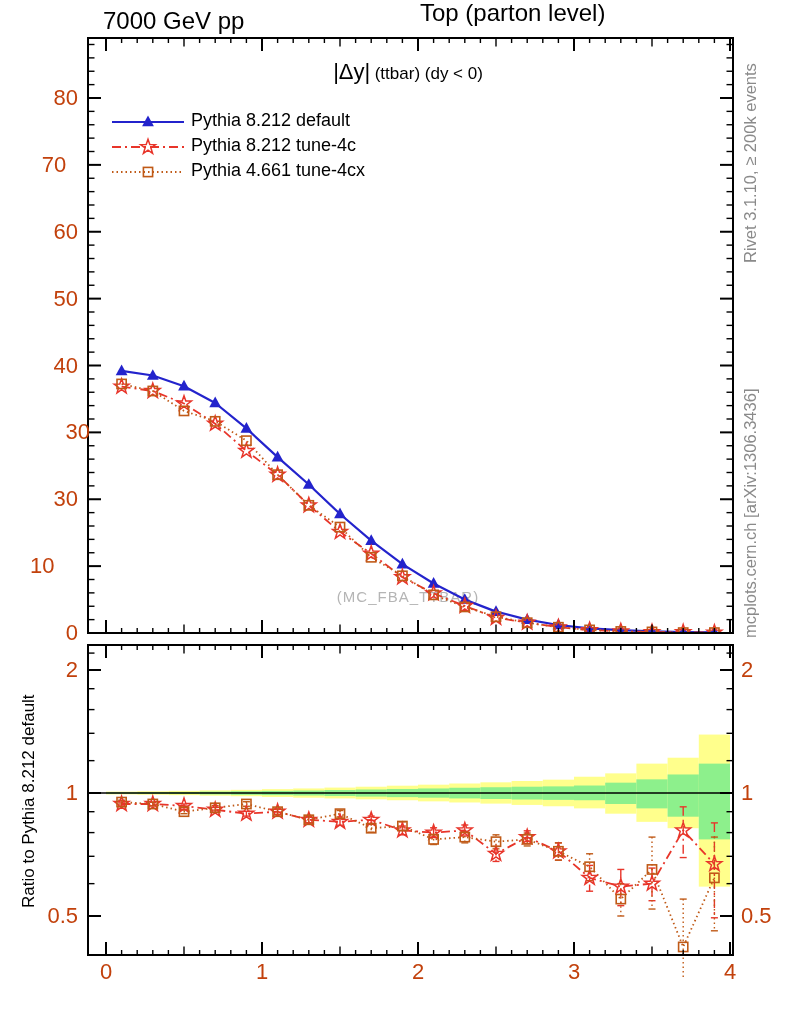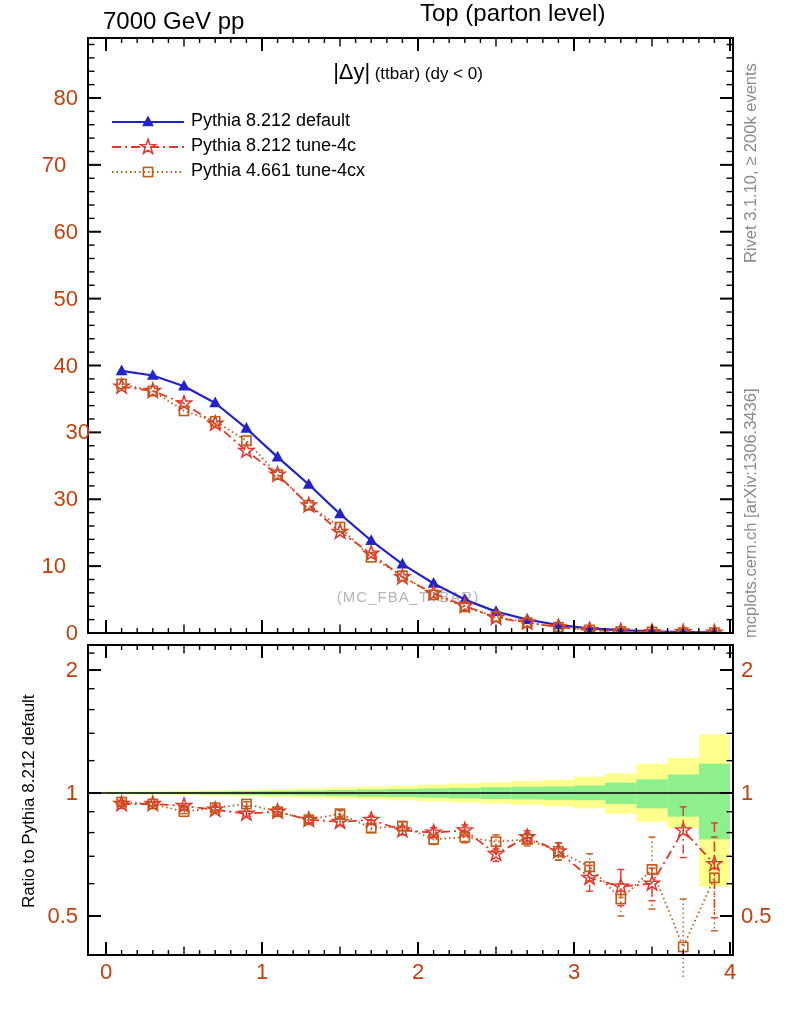--- a/index.html
+++ b/index.html
@@ -621,21 +621,21 @@
         <line x1="733" y1="709.5971556711455" x2="726.5" y2="709.5971556711455" stroke-width="1.4"></line>
         <line x1="88" y1="688.6963804937411" x2="94.5" y2="688.6963804937411" stroke-width="1.4"></line>
         <line x1="733" y1="688.6963804937411" x2="726.5" y2="688.6963804937411" stroke-width="1.4"></line>
         <line x1="88" y1="653.0870665787579" x2="94.5" y2="653.0870665787579" stroke-width="1.4"></line>
         <line x1="733" y1="653.0870665787579" x2="726.5" y2="653.0870665787579" stroke-width="1.4"></line>
       </g>
     </svg>
 
   <div id="tick-layer">
       <div class="tick-label right-al" style="left: 30px; top: 620px; width: 48px; text-align: right;">0</div>
-      <div class="tick-label right-al" style="left: 18px; top: 553.125px; width: 48px; text-align: right;">10</div>
+      <div class="tick-label right-al" style="left: 30px; top: 553.125px; width: 48px; text-align: left;">10</div>
       <div class="tick-label right-al" style="left: 30px; top: 486.25px; width: 48px; text-align: right;">30</div>
       <div class="tick-label right-al" style="left: 42px; top: 419.375px; width: 48px; text-align: right;">30</div>
       <div class="tick-label right-al" style="left: 30px; top: 352.5px; width: 48px; text-align: right;">40</div>
       <div class="tick-label right-al" style="left: 30px; top: 285.625px; width: 48px; text-align: right;">50</div>
       <div class="tick-label right-al" style="left: 30px; top: 218.75px; width: 48px; text-align: right;">60</div>
       <div class="tick-label right-al" style="left: 30px; top: 151.875px; width: 48px; text-align: center;">70</div>
       <div class="tick-label right-al" style="left: 30px; top: 85px; width: 48px; text-align: right;">80</div>
       <div class="tick-label right-al" style="left: 30px; top: 903px; width: 48px; text-align: right;">0.5</div>
       <div class="tick-label" style="left: 741px; top: 903px;">0.5</div>
       <div class="tick-label right-al" style="left: 30px; top: 780px; width: 48px; text-align: right;">1</div>

